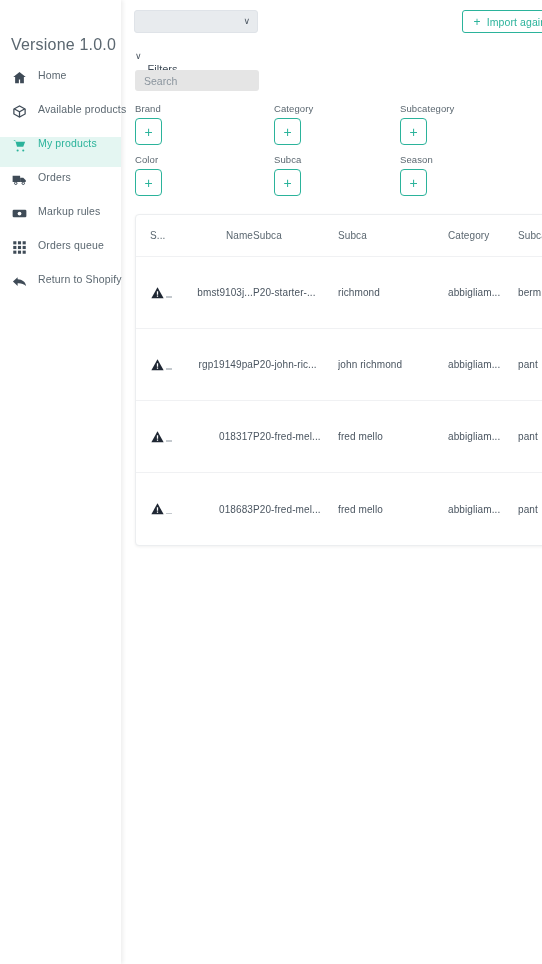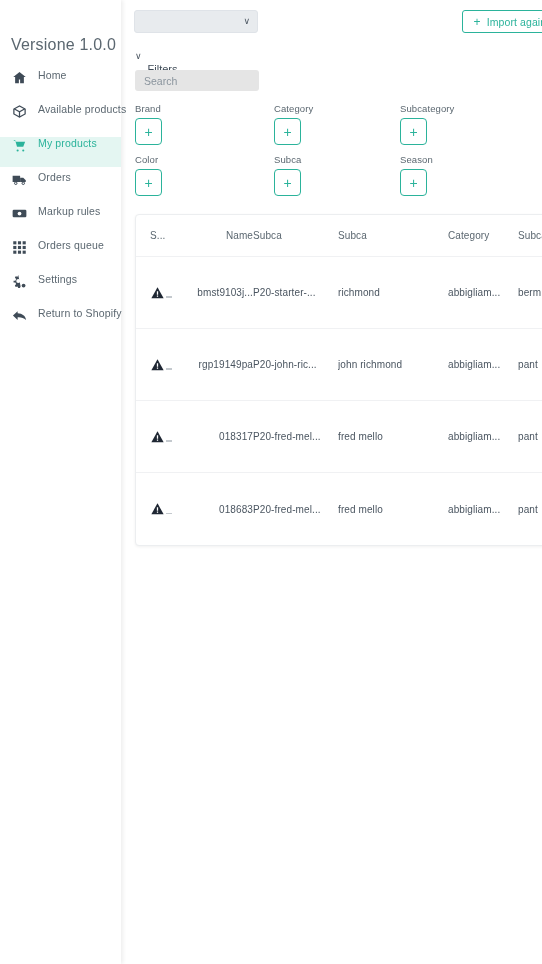--- a/index.html
+++ b/index.html
@@ -227,30 +227,20 @@
               <rect x="9.5" y="9.5" width="5" height="5"></rect>
               <rect x="17" y="9.5" width="5" height="5"></rect>
               <rect x="2" y="17" width="5" height="5"></rect>
               <rect x="9.5" y="17" width="5" height="5"></rect>
               <rect x="17" y="17" width="5" height="5"></rect>
             </svg>
         </span>
         <span class="lbl">Orders queue</span>
       </div>
 
-      <div class="nav-item">
-        <span class="ico">
-          <svg width="15" height="15" viewBox="0 0 24 24" fill="currentColor">
-              <path d="M10 1.5 8.8 4.2l-2.9-.6-1.3 2.3 2 2.2-1.2 2.7H2.5v2.6h2.9l1.2 2.7-2 2.2 1.3 2.3 2.9-.6L10 22.5h2.6l1.2-2.7"></path>
-              <circle cx="10" cy="11" r="3.2" fill="#fff"></circle>
-              <circle cx="18.5" cy="18.5" r="3"></circle>
-            </svg>
-        </span>
-        <span class="lbl">Settings</span>
-      </div>
 
 
       <div class="nav-item">
         <span class="ico">
           <svg width="15" height="15" viewBox="0 0 24 24" fill="currentColor">
               <path d="M9 5 1.5 12 9 19v-4.2c5.5-.4 9.5 1 13.5 4.2-.8-6.5-6-10.2-13.5-10.6V5z"></path>
             </svg>
         </span>
         <span class="lbl">Return to Shopify</span>
       </div>

